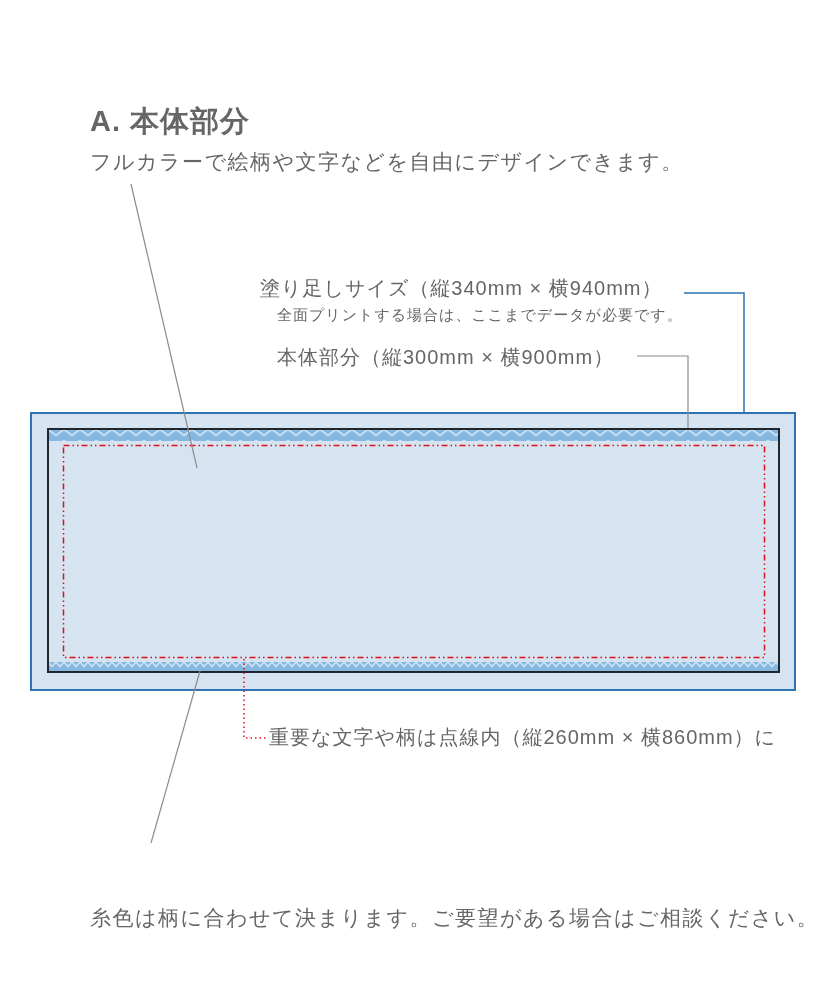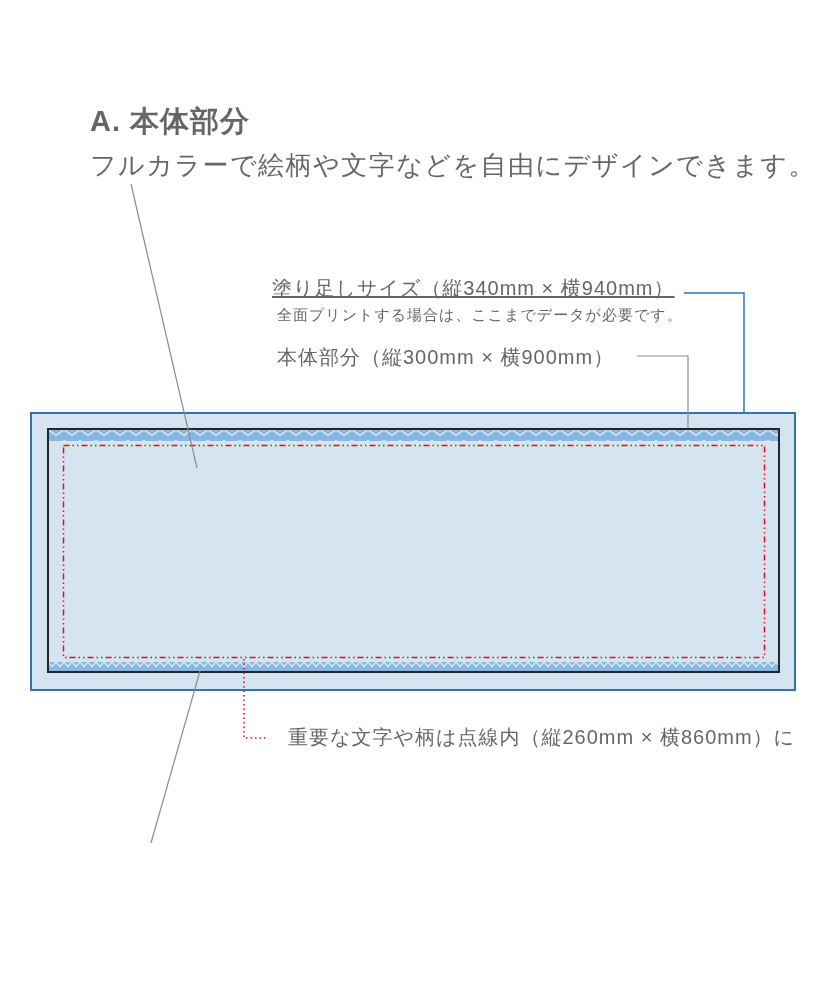--- a/index.html
+++ b/index.html
@@ -21,31 +21,31 @@
   }
   .canvas{
     position:relative;
     width:828px;height:982px;
     background:var(--page-bg);
     overflow:hidden;
     margin-top:20px;
   }
   .txt{position:absolute;white-space:nowrap;color:var(--text-gray);}
   .heading{font-size:29px;font-weight:bold;letter-spacing:1px;}
-  .desc{font-size:26px;letter-spacing:1.5px;}
+  .desc{font-size:21px;letter-spacing:1.5px;}
   .label{font-size:20px;letter-spacing:1px;}
   .small-note{font-size:15px;letter-spacing:1px;}
   .safe-label{line-height:33px;}
 
   .pos-heading-a{left:90px;top:82px;}
   .pos-desc-a{left:90px;top:128px;}
-  .pos-bleed-label{left:272px;top:255px;text-decoration:underline;}
+  .pos-bleed-label{left:260px;top:255px;}
   .pos-bleed-note{left:277px;top:286px;}
   .pos-body-label{left:277px;top:324px;}
-  .pos-safe-label{left:288px;top:701px;white-space:normal;width:520px;}
+  .pos-safe-label{left:269px;top:701px;white-space:normal;width:520px;}
   .pos-heading-b{left:90px;top:840px;}
   .pos-desc-b{left:90px;top:884px;}
 
   svg.diagram{position:absolute;left:0;top:0;}
   .bleed-rect{fill:var(--fill-blue);stroke:var(--accent-blue);stroke-width:2;}
   .body-rect{fill:none;stroke:var(--inner-border);stroke-width:2;}
   .safe-rect{fill:none;stroke:var(--safe-red);stroke-width:1.5;stroke-dasharray:6 3 1.5 3 1.5 3;}
   .leader{stroke:var(--leader-gray);stroke-width:1.2;fill:none;}
   .blue-line{stroke:var(--accent-blue);stroke-width:1.5;fill:none;}
   .red-dotted{stroke:var(--safe-red);stroke-width:1.5;fill:none;stroke-dasharray:1.5 3;}
@@ -90,14 +90,15 @@
 
   <div class="txt label pos-bleed-label">塗り足しサイズ（縦340mm × 横940mm）</div>
   <div class="txt small-note pos-bleed-note">全面プリントする場合は、ここまでデータが必要です。</div>
 
   <div class="txt label pos-body-label">本体部分（縦300mm × 横900mm）</div>
 
   <div class="txt label safe-label pos-safe-label">
     <div>重要な文字や柄は点線内（縦260mm × 横860mm）に</div>
   </div>
 
+  <div class="txt desc pos-desc-b">糸色は柄に合わせて決まります。ご要望がある場合はご相談ください。</div>
 
 </div>
 
 </body></html>

